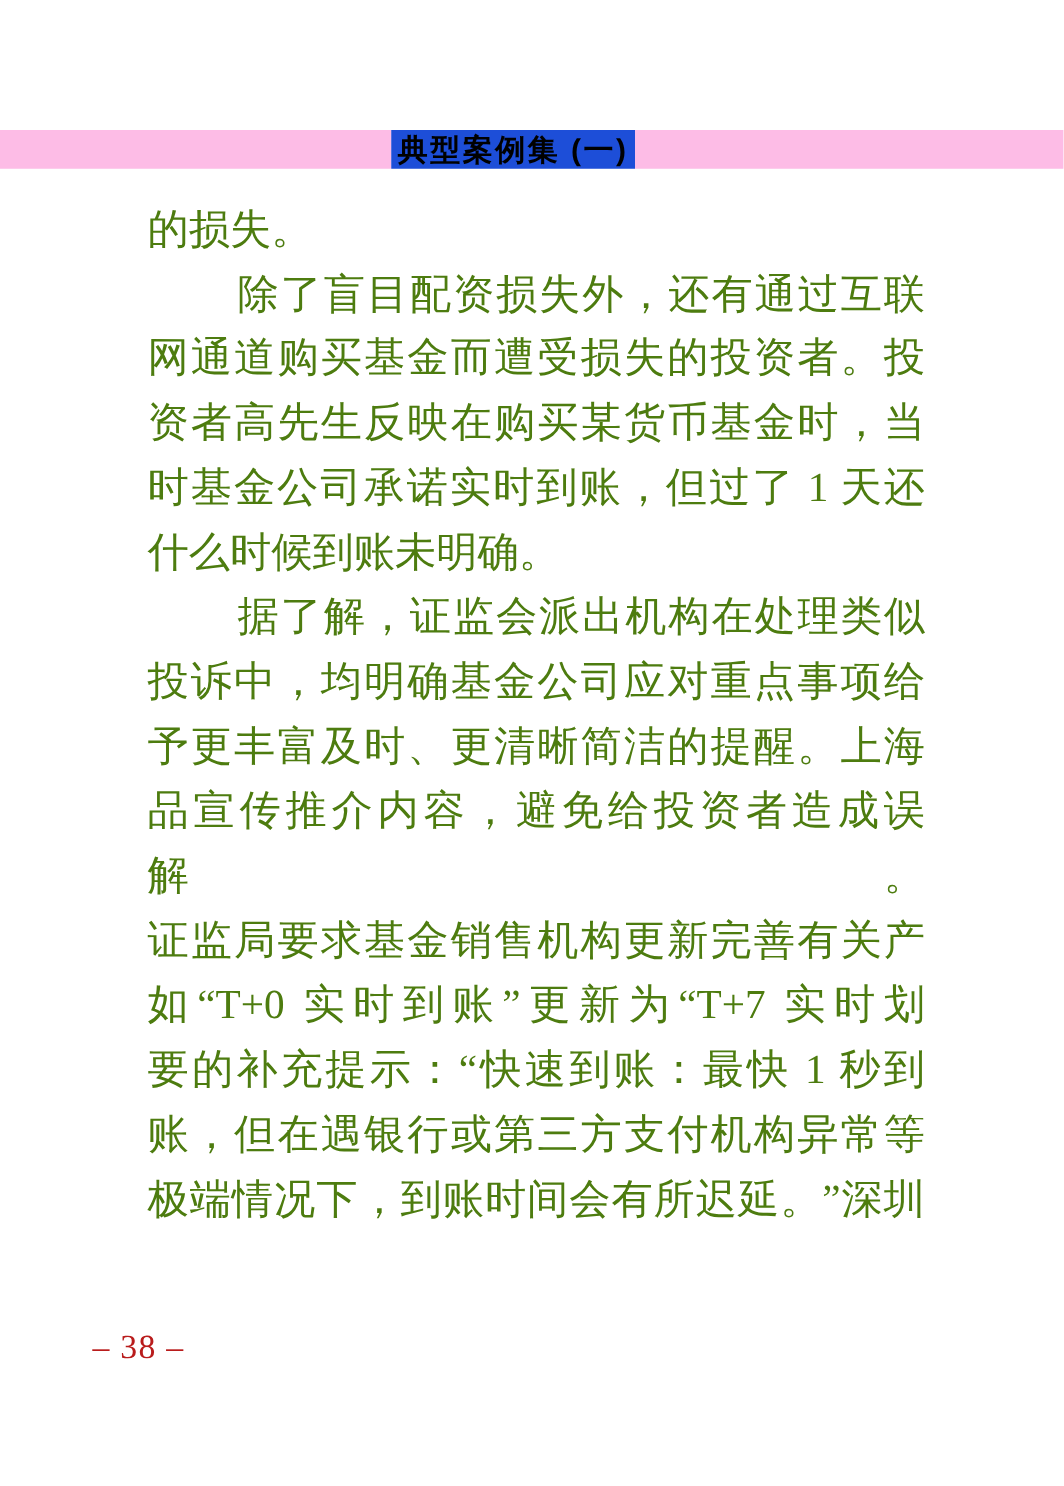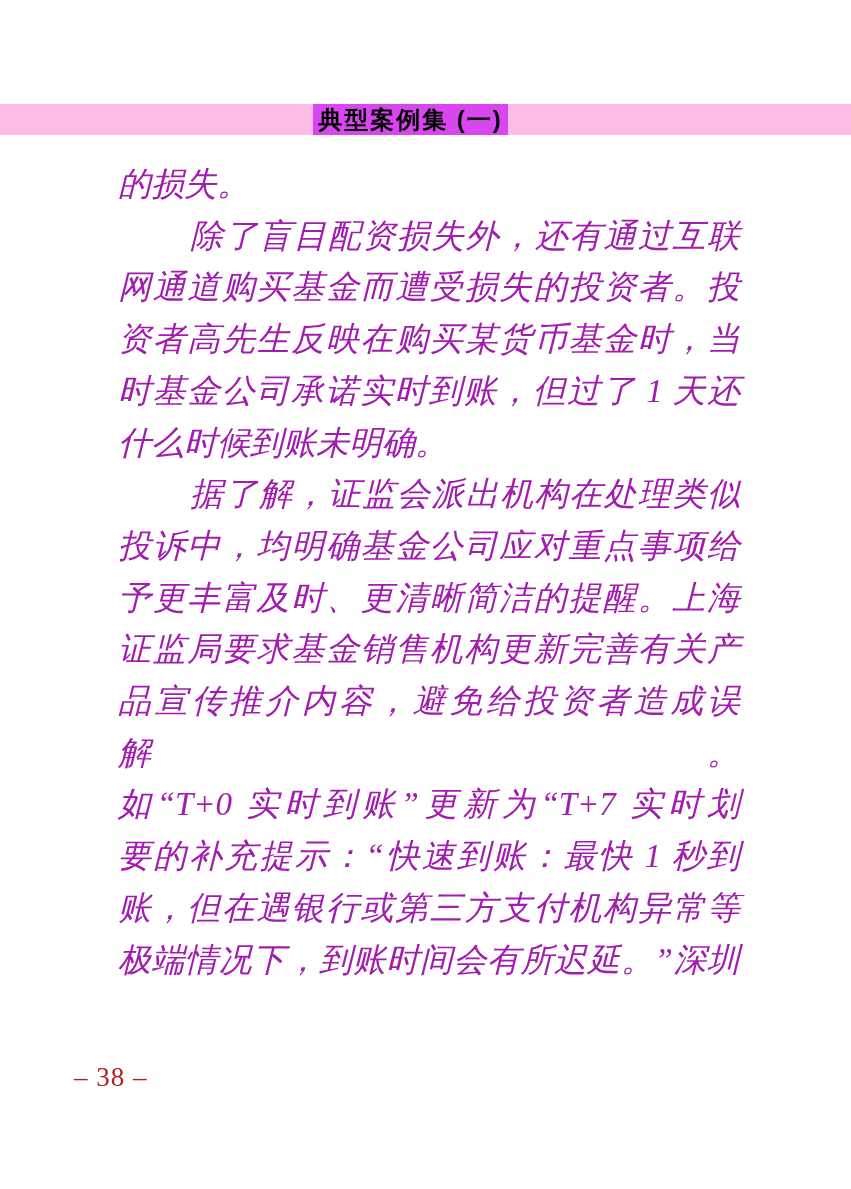--- a/index.html
+++ b/index.html
@@ -36,33 +36,32 @@
     width: 195px;
     display: flex;
     align-items: center;
     justify-content: center;
     font-family: "Liberation Sans", sans-serif;
     font-weight: 700;
     font-size: 24px;
     letter-spacing: 2px;
     color: #000000;
     white-space: nowrap;
-    background: #d946ef;
+    background: #1d4ed8;
   }
 
   
   .body-text {
     position: absolute;
     left: 118px;
     top: 159px;
     width: 622px;
     font-size: 33px;
     line-height: 51.7px;
-    color: #a21caf;
-    font-style: italic;
+    color: #4d7c0f;
   }
   .line {
     margin: 0;
     padding: 0;
     text-align: justify;
     text-align-last: justify;
     text-justify: inter-character;
   }
   .line.no-justify {
     text-align: left;
@@ -99,22 +98,22 @@
 
   <p class="line no-justify">的损失。</p>
       <p class="line indent">除了盲目配资损失外，还有通过互联</p>
       <p class="line">网通道购买基金而遭受损失的投资者。投</p>
       <p class="line">资者高先生反映在购买某货币基金时，当</p>
       <p class="line">时基金公司承诺实时到账，但过了 1 天还</p>
       <p class="line no-justify">什么时候到账未明确。</p>
       <p class="line indent">据了解，证监会派出机构在处理类似</p>
       <p class="line">投诉中，均明确基金公司应对重点事项给</p>
       <p class="line">予更丰富及时、更清晰简洁的提醒。上海</p>
+      <p class="line">品宣传推介内容，避免给投资者造成误解。</p>
       <p class="line">证监局要求基金销售机构更新完善有关产</p>
-      <p class="line">品宣传推介内容，避免给投资者造成误解。</p>
       <p class="line">如“T+0 实时到账”更新为“T+7 实时划</p>
       <p class="line">要的补充提示：“快速到账：最快 1 秒到</p>
       <p class="line">账，但在遇银行或第三方支付机构异常等</p>
       <p class="line">极端情况下，到账时间会有所迟延。”深圳</p>
     </main>
 
   <footer>
     <span class="page-num">– 38 –</span>
   </footer>
 

